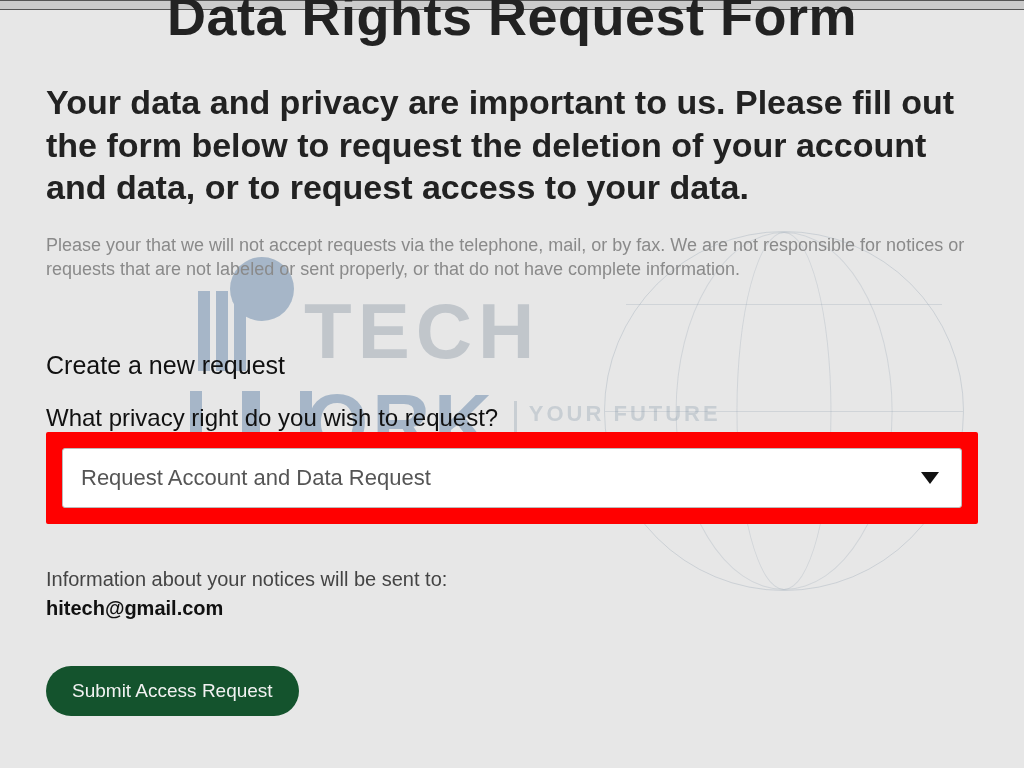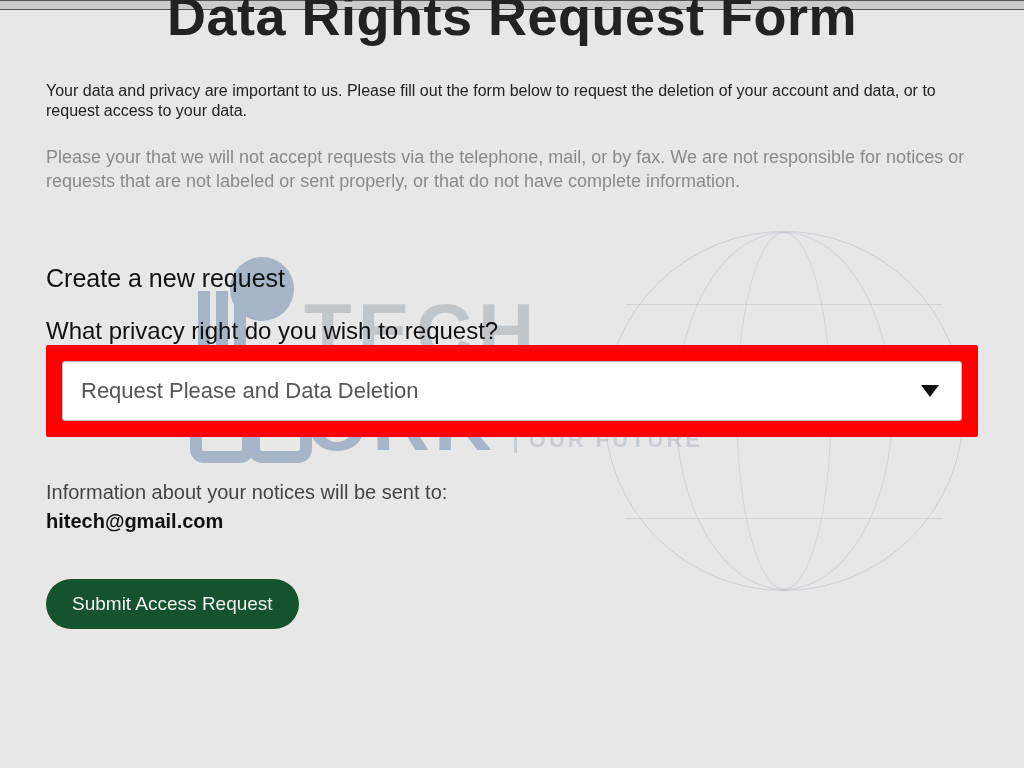--- a/index.html
+++ b/index.html
@@ -33,22 +33,22 @@
     font-weight: 800;
     color: #222;
     text-align: center;
     letter-spacing: 0.5px;
     white-space: nowrap;
     transform: translateY(-16px);
     margin-bottom: 18px;
   }
 
   p.intro {
-    font-size: 16px;
-    font-weight: 400;
+    font-size: 34px;
+    font-weight: 700;
     color: #222;
     line-height: 1.25;
     margin-bottom: 24px;
   }
 
   p.note {
     font-size: 18px;
     color: #8a8a8a;
     line-height: 1.35;
     margin-bottom: 70px;
@@ -260,21 +260,21 @@
     <p class="intro">Your data and privacy are important to us. Please fill out the form below to request the deletion of your account and data, or to request access to your data.</p>
 
     <p class="note">Please your that we will not accept requests via the telephone, mail, or by fax. We are not responsible for notices or requests that are not labeled or sent properly, or that do not have complete information.</p>
 
     <h2 class="section-head">Create a new request</h2>
 
     <div class="question">What privacy right do you wish to request?</div>
 
     <div class="select-highlight">
       <div class="select-box">
-        <span class="value">Request Please and Data Deletion</span>
+        <span class="value">Request Account and Data Request</span>
         <span class="caret"></span>
       </div>
     </div>
 
     <div class="infoline">Information about your notices will be sent to:</div>
     <div class="email">hitech@gmail.com</div>
 
     <button class="submit-btn" disabled="">Submit Access Request</button>
   </div>
 

